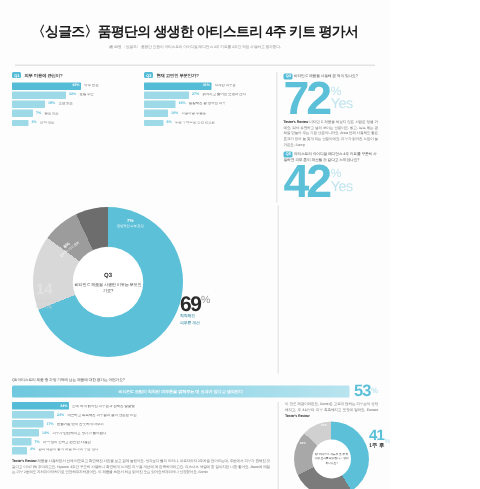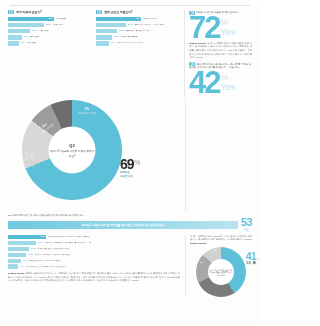--- a/index.html
+++ b/index.html
@@ -126,21 +126,21 @@
   .banner-q { font-size: 2.5px; color: #4a4a4a; letter-spacing: -0.1px; margin-bottom: 1.5px; }
   .banner {
     display: flex; align-items: center; gap: 3px;
   }
   .banner-bar {
     flex: 1; height: 8px; border-radius: 1px;
     background: linear-gradient(90deg,#6ec8de 0%,#b8e4ef 100%);
     display: flex; align-items: center; justify-content: center;
     font-size: 2.8px; color: #fff; font-weight: 700; letter-spacing: -0.1px;
   }
-  .banner-num { display: flex; align-items: center; line-height: 0.8; flex-direction: column; }
+  .banner-num { display: flex; align-items: center; line-height: 0.8; }
   .banner-num .n { font-size: 11px; font-weight: 700; color: #5cc0d8; letter-spacing: -0.6px; line-height: 0.8; }
   .banner-num .p { font-size: 5px; color: #a9dceb; margin-left: 0.5px; padding-top: 0.5px; }
 
   
   .bottom-wrap { display: flex; padding: 3px 8px 0; gap: 5px; }
   .bot-left { flex: 0 0 172px; }
   .bot-right { flex: 1; padding-left: 4px; border-left: 1px solid #e8e8e8; }
 
   .bot-bars { display: flex; flex-direction: column; gap: 1.4px; margin-bottom: 3px; }
 
@@ -160,20 +160,24 @@
   .cal41 .n { font-size: 10px; font-weight: 700; color: #5cc0d8; letter-spacing: -0.6px; line-height: 0.8; }
   .cal41 .p { font-size: 4px; color: #a9dceb; margin-left: 0.5px; padding-top: 0.5px; }
   .cal41 .t { font-size: 3.6px; font-weight: 700; color: #444; line-height: 1.1; margin-top: 0.5px; }
   .small-seg { position: absolute; font-size: 1.9px; font-weight: 700; color: #fff; text-align: center; line-height: 1.2; }
 </style>
 </head>
 <body>
 
 <div class="page">
 
+  <div class="header">
+    <div class="title">〈싱글즈〉품평단의 생생한 아티스트리 4주 키트 평가서</div>
+    <div class="subtitle">總 40명 〈싱글즈〉 품평단 요원이 아티스트리 아이디얼 래디언스 4주 키트를 4주간 직접 사용하고 평가했다.</div>
+  </div>
   <div class="hr-top"></div>
 
   <div class="top-row">
 
     <div class="col-q">
       <div class="q-label">
         <span class="q-badge">Q1</span>
         <span>피부 미용에 관심이?</span>
       </div>
       <div class="bar-rows">

